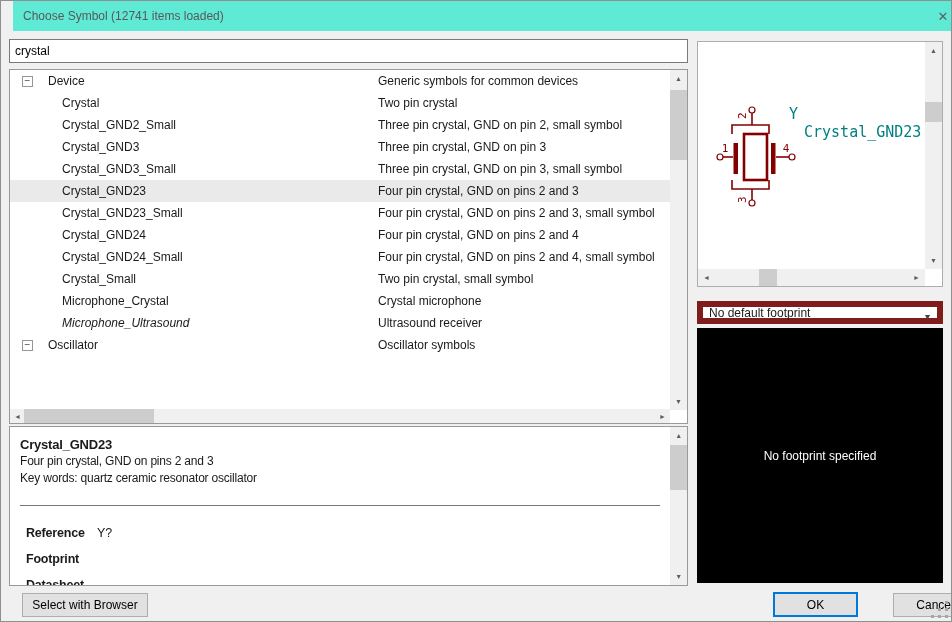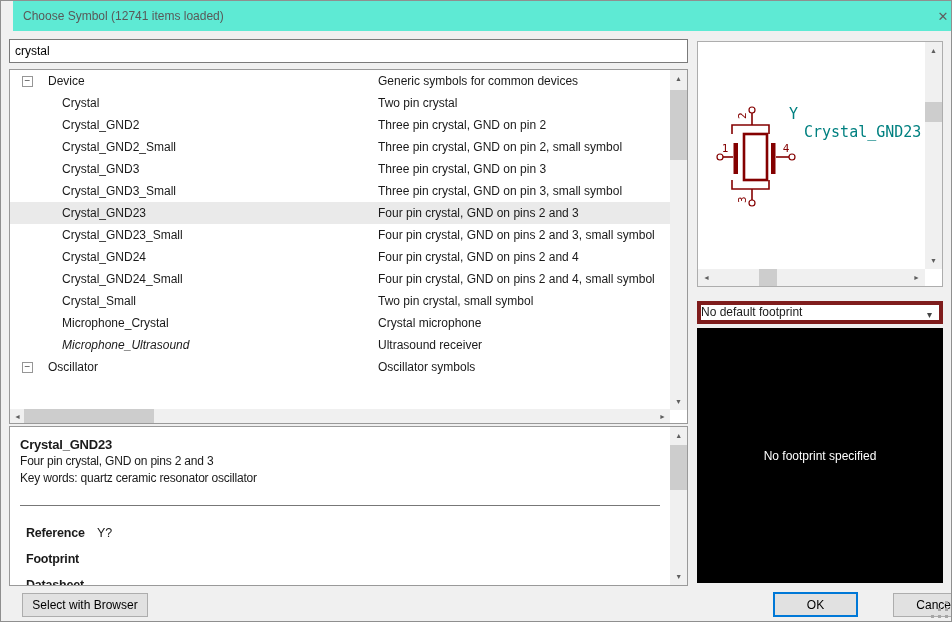--- a/index.html
+++ b/index.html
@@ -61,22 +61,22 @@
   .vs-prev .down { bottom:0; left:0; width:17px; height:17px; }
   .vs-prev .sb-thumb { left:0; top:60px; width:17px; height:20px; }
   .hs-prev { left:0; bottom:0; height:17px; width:227px; }
   .hs-prev .left  { left:0; top:0; width:17px; height:17px; }
   .hs-prev .right { right:0; top:0; width:17px; height:17px; }
   .hs-prev .sb-thumb { top:0; left:61px; width:18px; height:17px; }
   .prev-corner { position:absolute; right:0; bottom:0; width:17px; height:17px; background:#fff; }
 
   
   .fp-select { position:absolute; left:696px; top:300px; width:246px; height:23px;
-               background:#fff; border:4px solid #7f1d1d; display:flex; 
-               }
+               background:#fff; border:6px solid #7f1d1d; display:flex; align-items:center;
+               padding-left:6px; }
   .fp-select .chev { position:absolute; right:7px; top:4px; color:#444; font-size:10px; }
   .fp-preview { position:absolute; left:696px; top:327px; width:246px; height:255px;
                 background:#000; display:flex; align-items:center; justify-content:center; }
   .fp-preview span { color:#fff; font-size:12px; }
 
   
   .details { position:absolute; left:8px; top:425px; width:679px; height:160px;
              background:#fff; border:1px solid #999; overflow:hidden; letter-spacing:-0.2px; }
   .details-inner { position:absolute; left:0; top:0; right:17px; bottom:0; padding:10px 0 0 10px; overflow:hidden; }
   .d-name { font-size:13px; font-weight:bold; line-height:16px; }
@@ -130,25 +130,20 @@
         <span class="name">Device</span>
         <span class="desc">Generic symbols for common devices</span>
       </div>
       <div class="row">
         <span class="lead"></span>
         <span class="name">Crystal</span>
         <span class="desc">Two pin crystal</span>
       </div>
       <div class="row">
         <span class="lead"></span>
-        <span class="name">Crystal_GND2</span>
-        <span class="desc">Three pin crystal, GND on pin 2</span>
-      </div>
-      <div class="row">
-        <span class="lead"></span>
         <span class="name">Crystal_GND2_Small</span>
         <span class="desc">Three pin crystal, GND on pin 2, small symbol</span>
       </div>
       <div class="row">
         <span class="lead"></span>
         <span class="name">Crystal_GND3</span>
         <span class="desc">Three pin crystal, GND on pin 3</span>
       </div>
       <div class="row">
         <span class="lead"></span>

